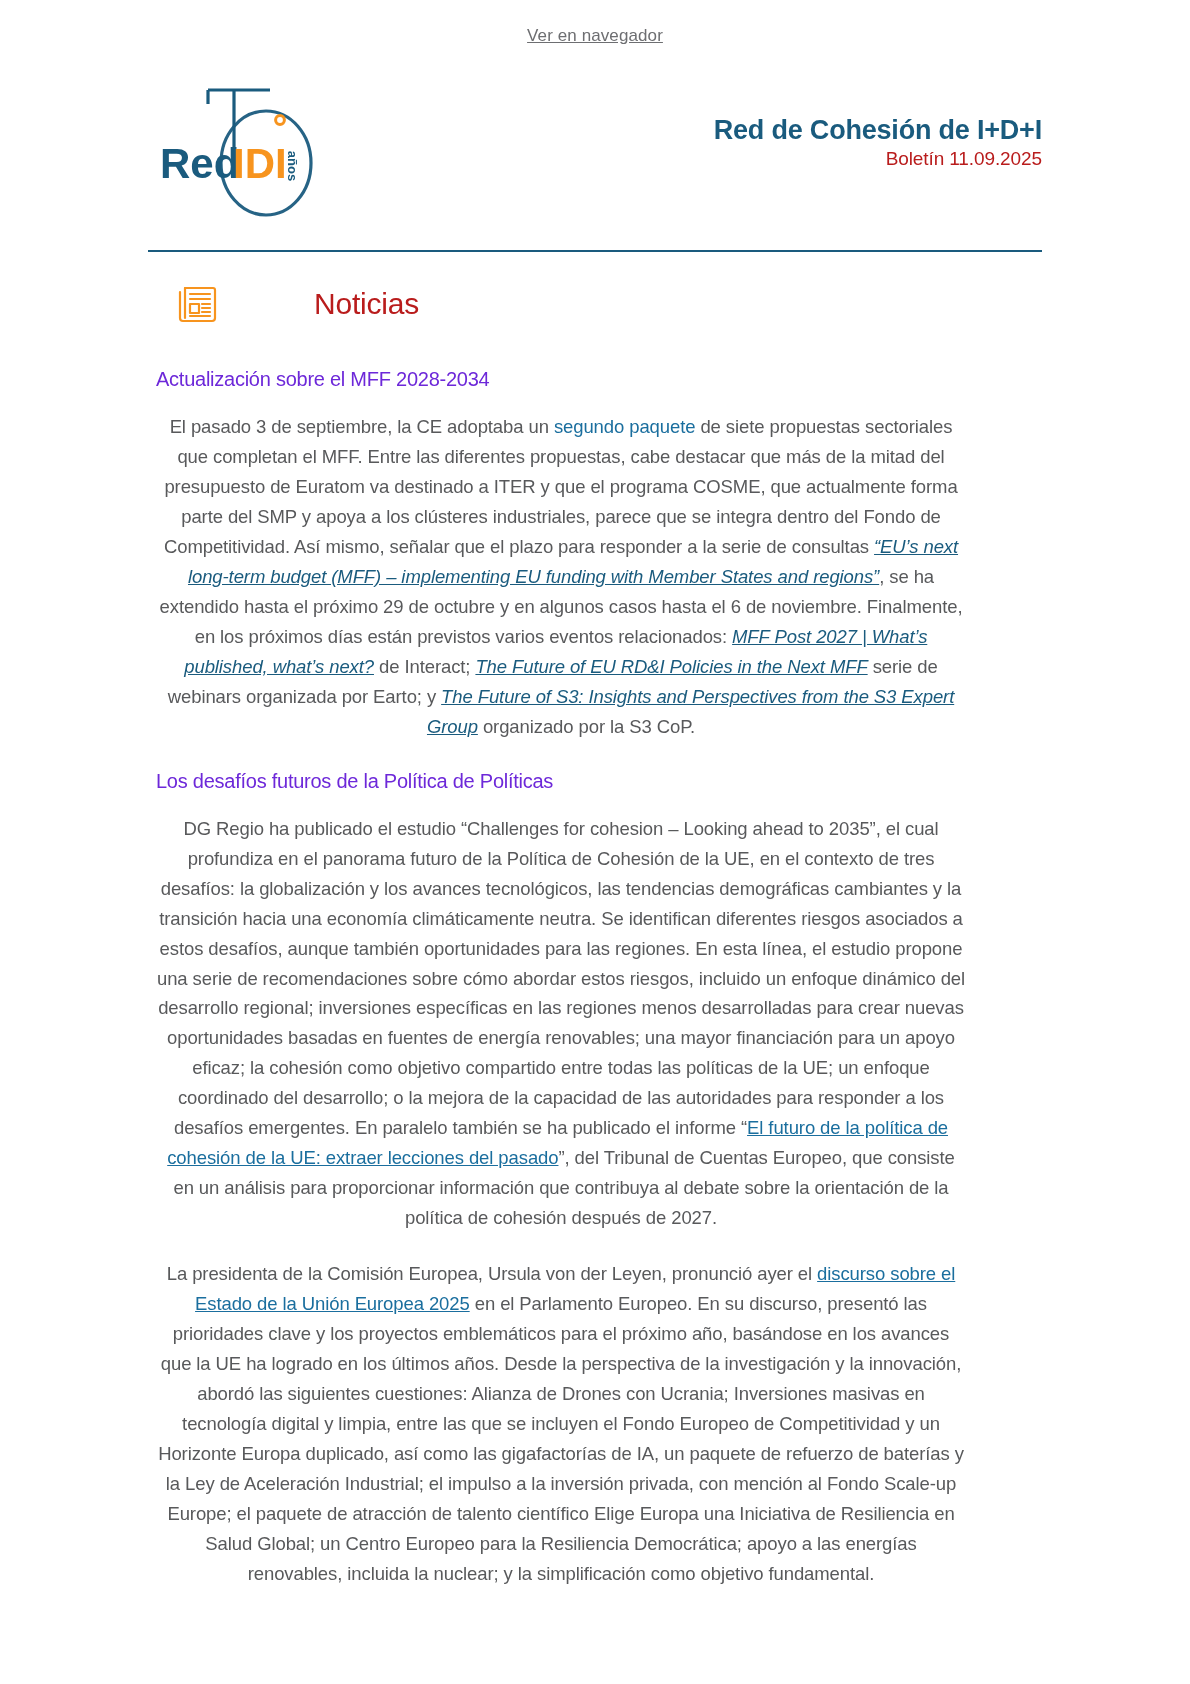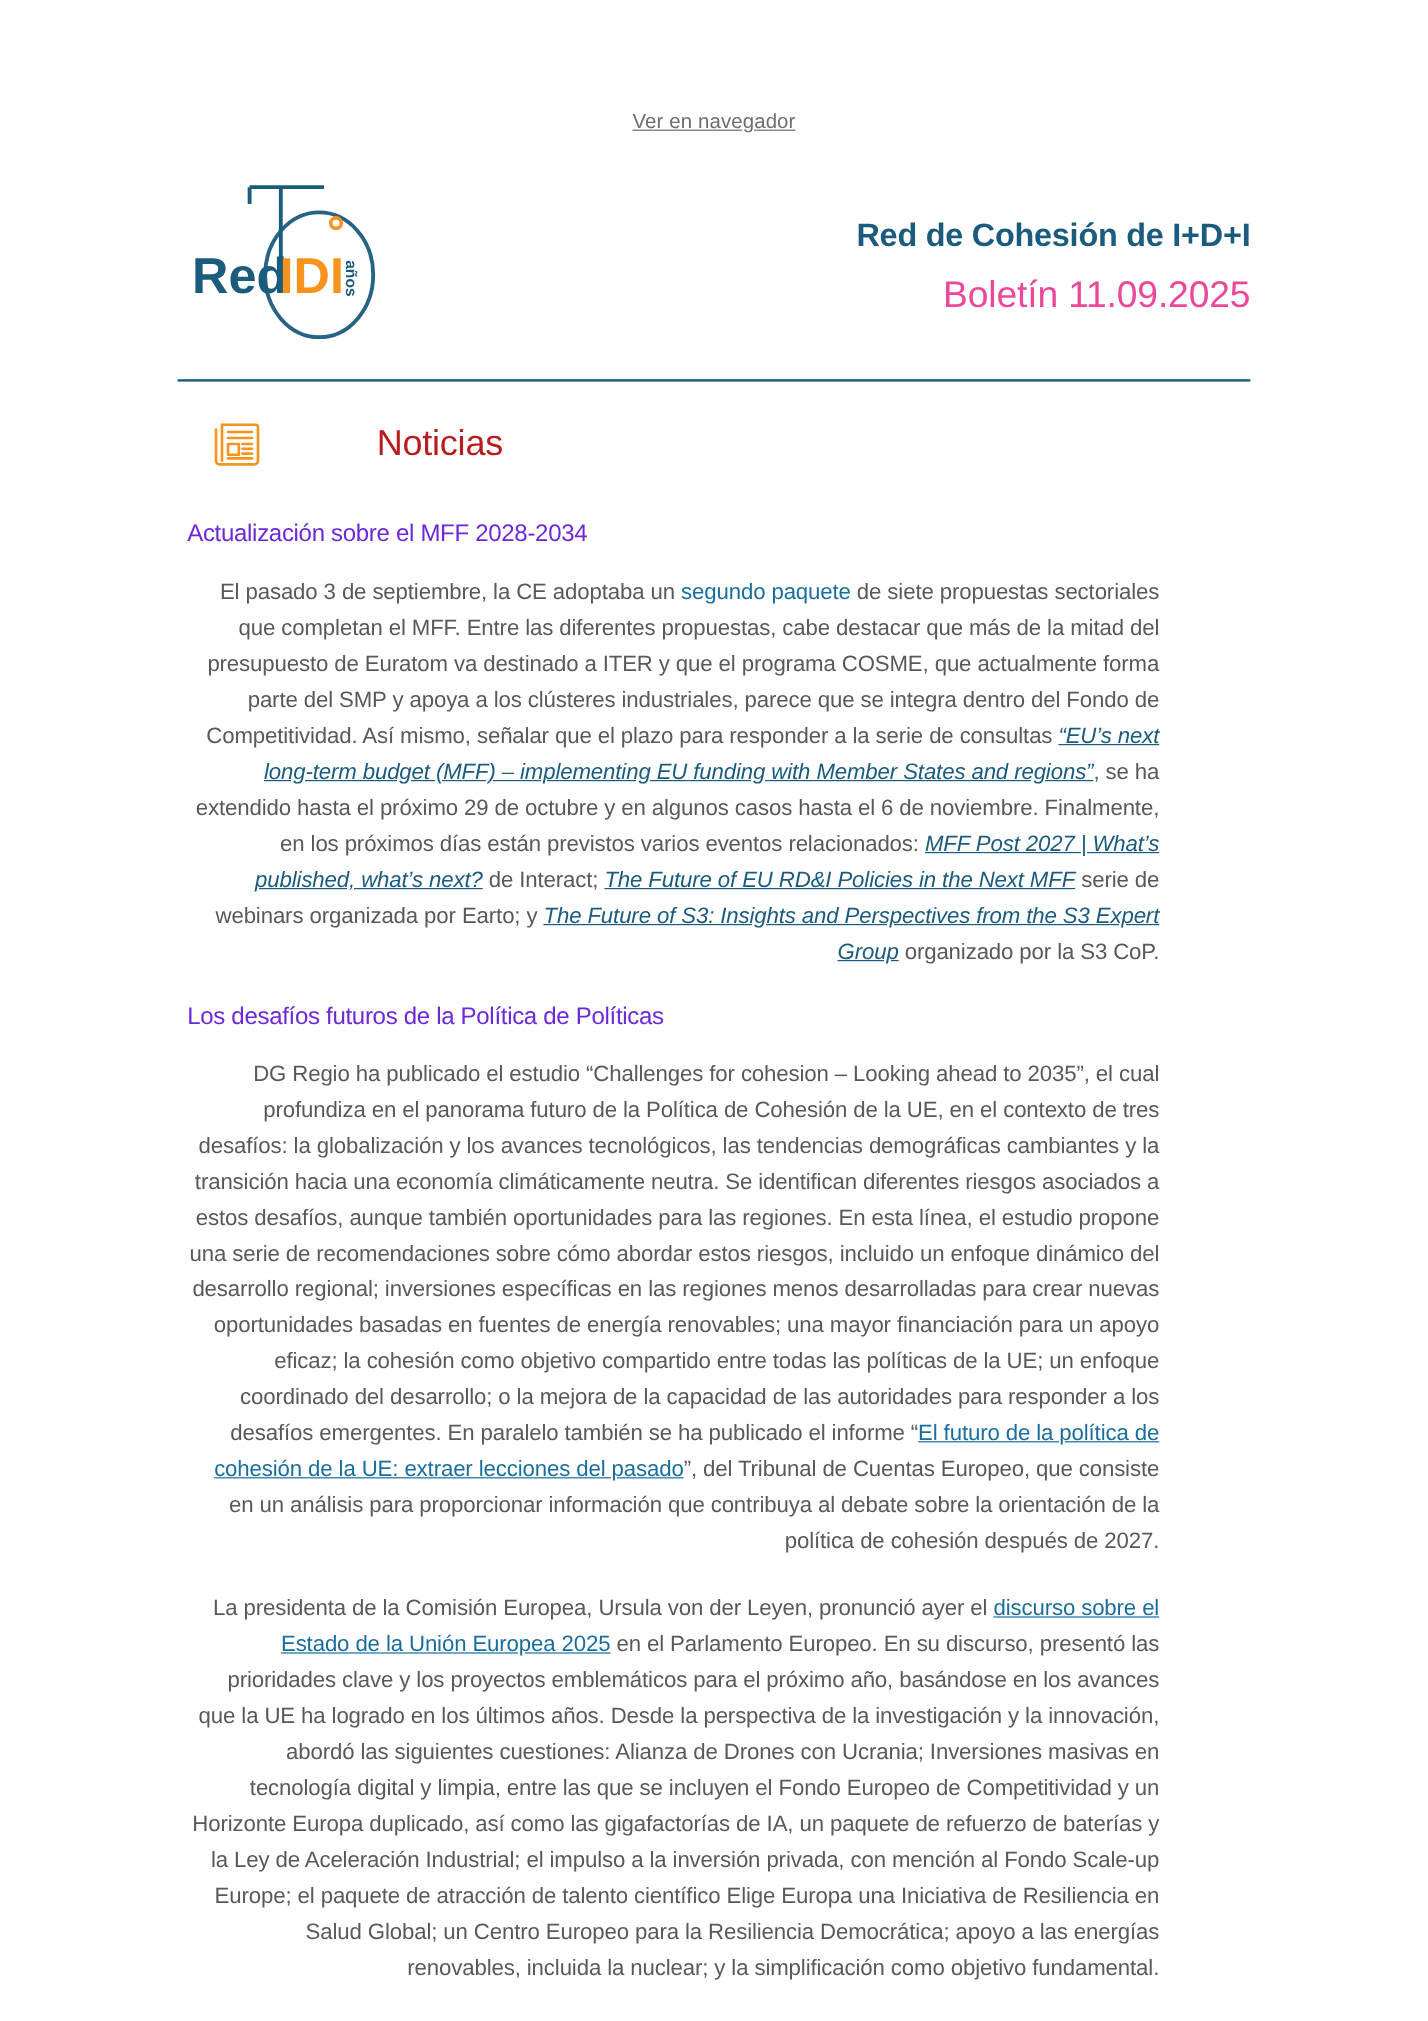--- a/index.html
+++ b/index.html
@@ -18,21 +18,21 @@
     width: 1190px;
     min-height: 1684px;
     box-sizing: border-box;
     background: #ffffff;
     position: relative;
   }
 
   
   .preheader {
     text-align: center;
-    padding-top: 92px;
+    padding-top: 26px;
     padding-bottom: 6px;
   }
   .preheader a {
     font-size: 17px;
     color: #6d6e71;
     text-decoration: underline;
     letter-spacing: 0.1px;
   }
 
   
@@ -57,23 +57,22 @@
     flex: 1 1 auto;
   }
   .site-title {
     font-size: 27px;
     font-weight: bold;
     color: #1a5b7e;
     letter-spacing: -0.2px;
     line-height: 1.25;
   }
   .issue-line {
-    margin-top: 14px;
-    font-size: 31px;
-    color: #ec4899;
+    font-size: 19px;
+    color: #b91c1c;
     letter-spacing: -0.1px;
   }
 
   .rule {
     margin: 22px 148px 0 148px;
     border-top: 2px solid #1a5b7e;
     height: 0;
   }
 
   
@@ -112,21 +111,21 @@
     margin: 0 0 20px 0;
     line-height: 1.3;
   }
   .article-body {
     font-size: 18.5px;
     line-height: 1.62;
     color: #58595b;
     letter-spacing: -0.1px;
     max-width: 810px;
     margin: 0;
-    text-align: right;
+    text-align: center;
   }
   
   a.lnk {
     color: #1a6e9e;
     text-decoration: none;
   }
   a.lnk-ul {
     color: #1a6e9e;
     text-decoration: underline;
   }

